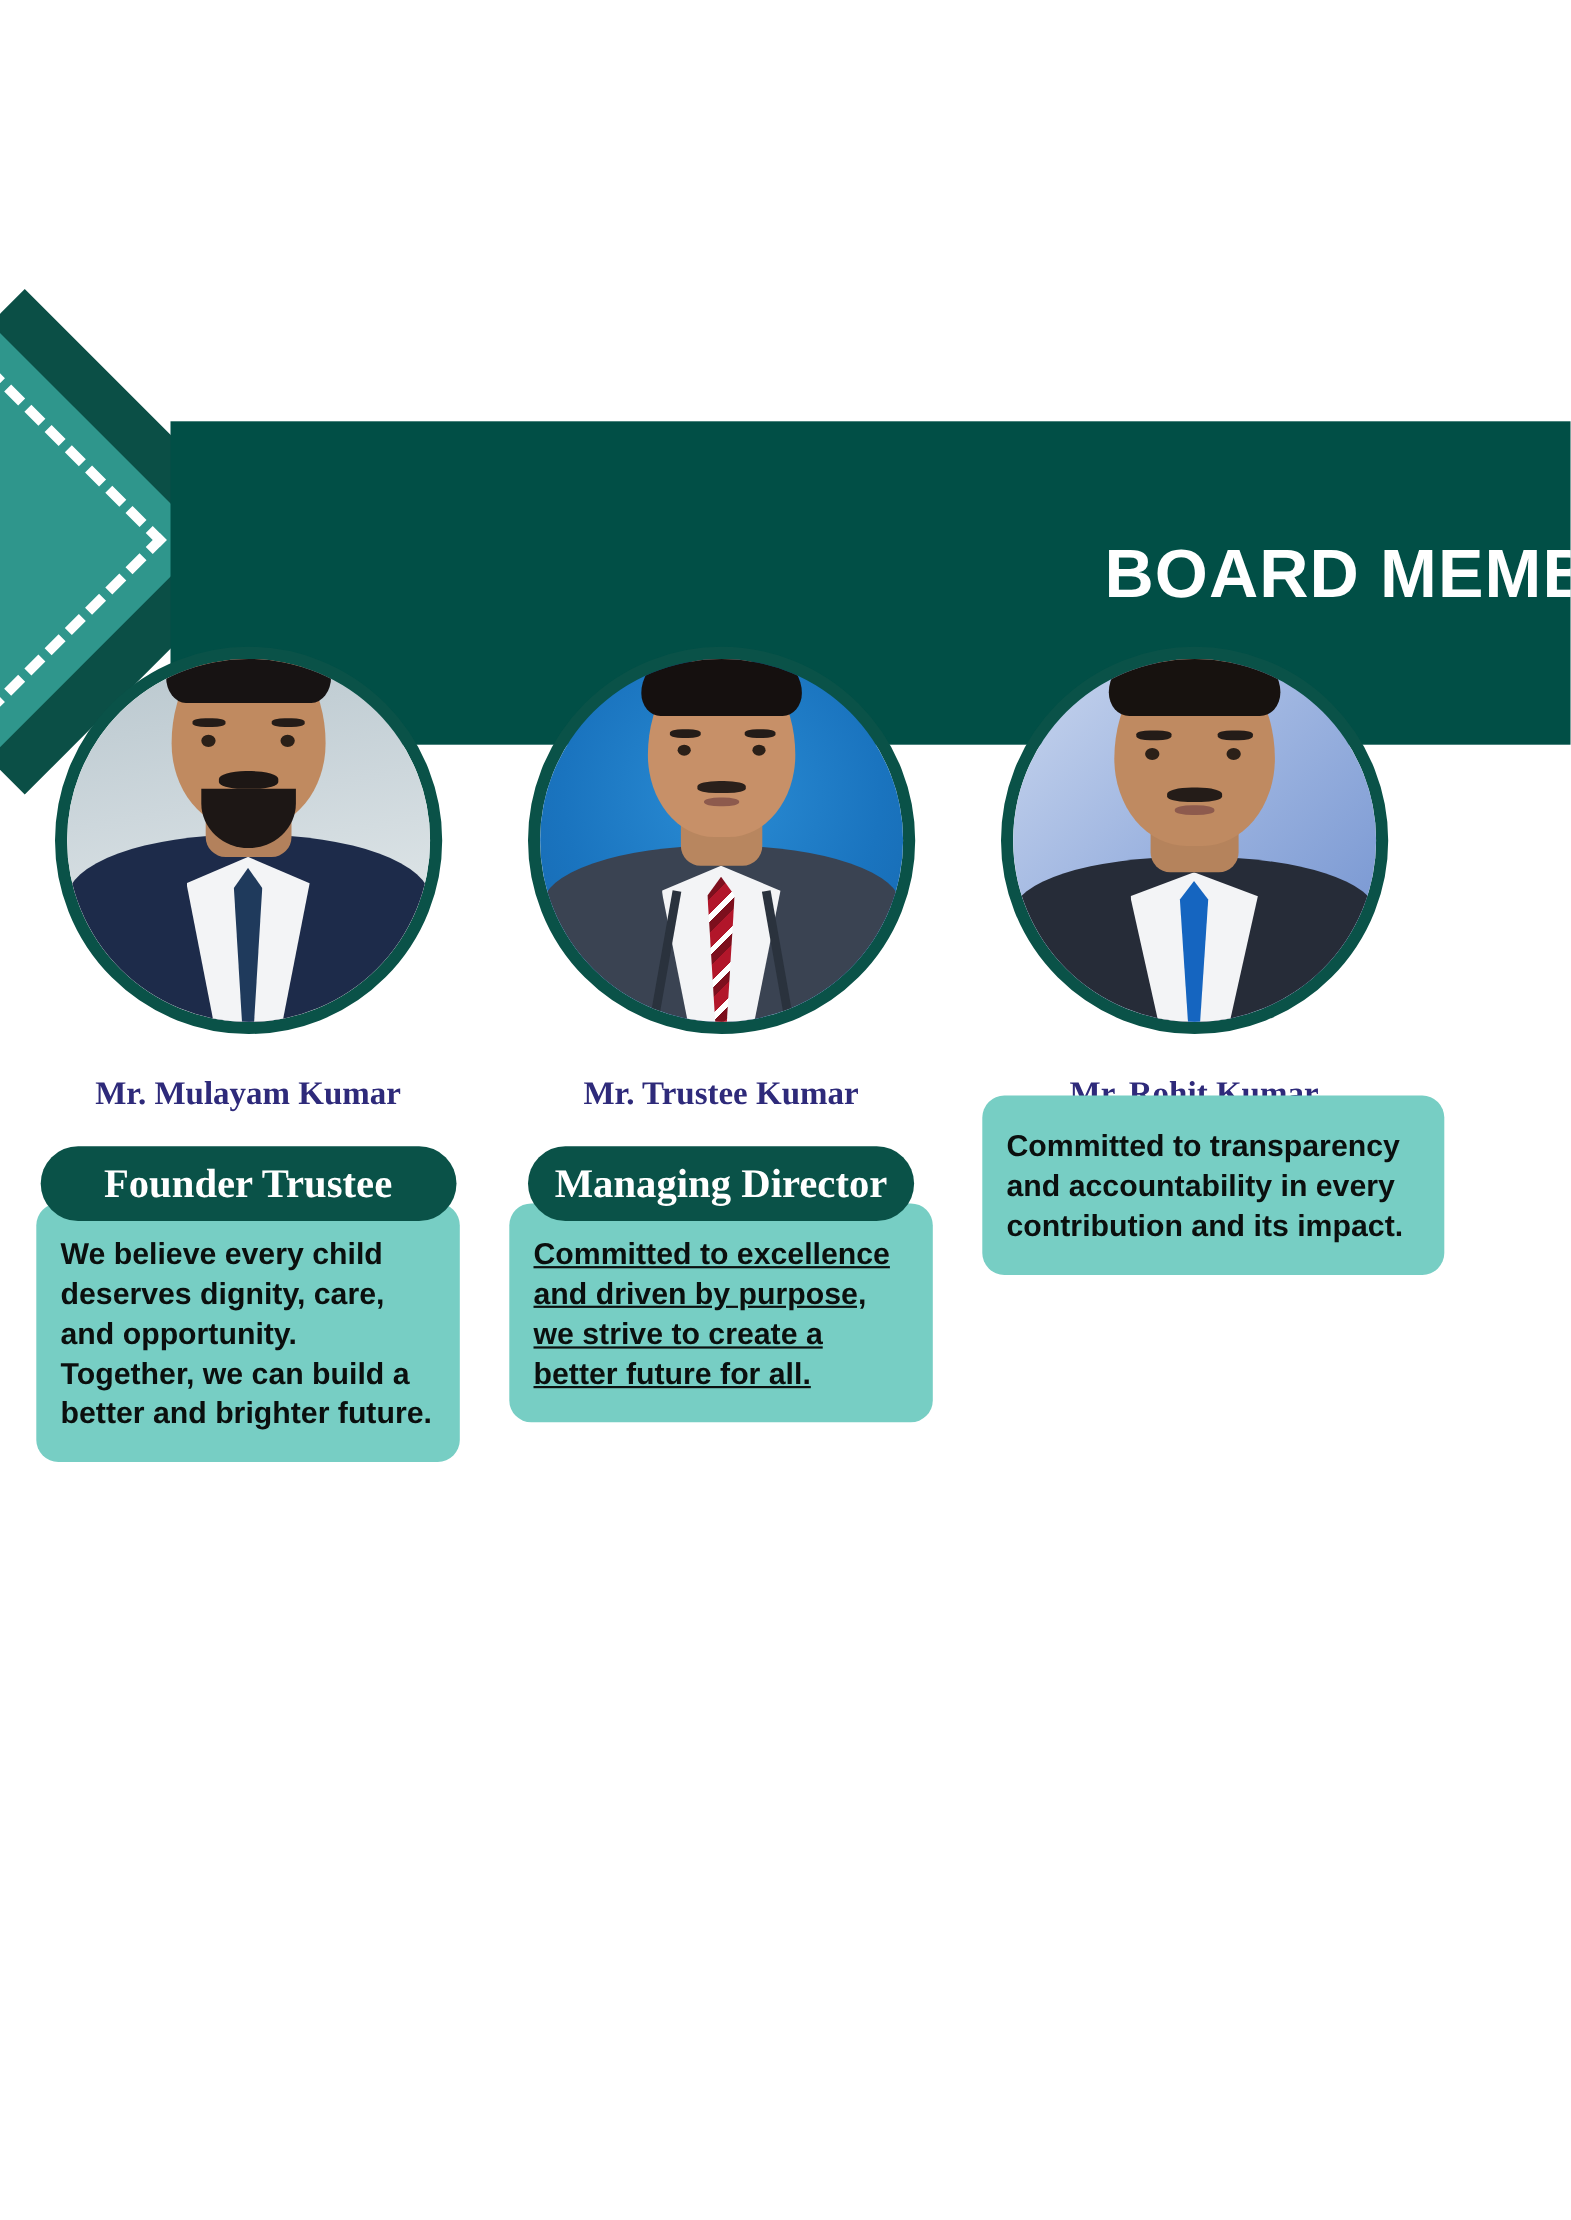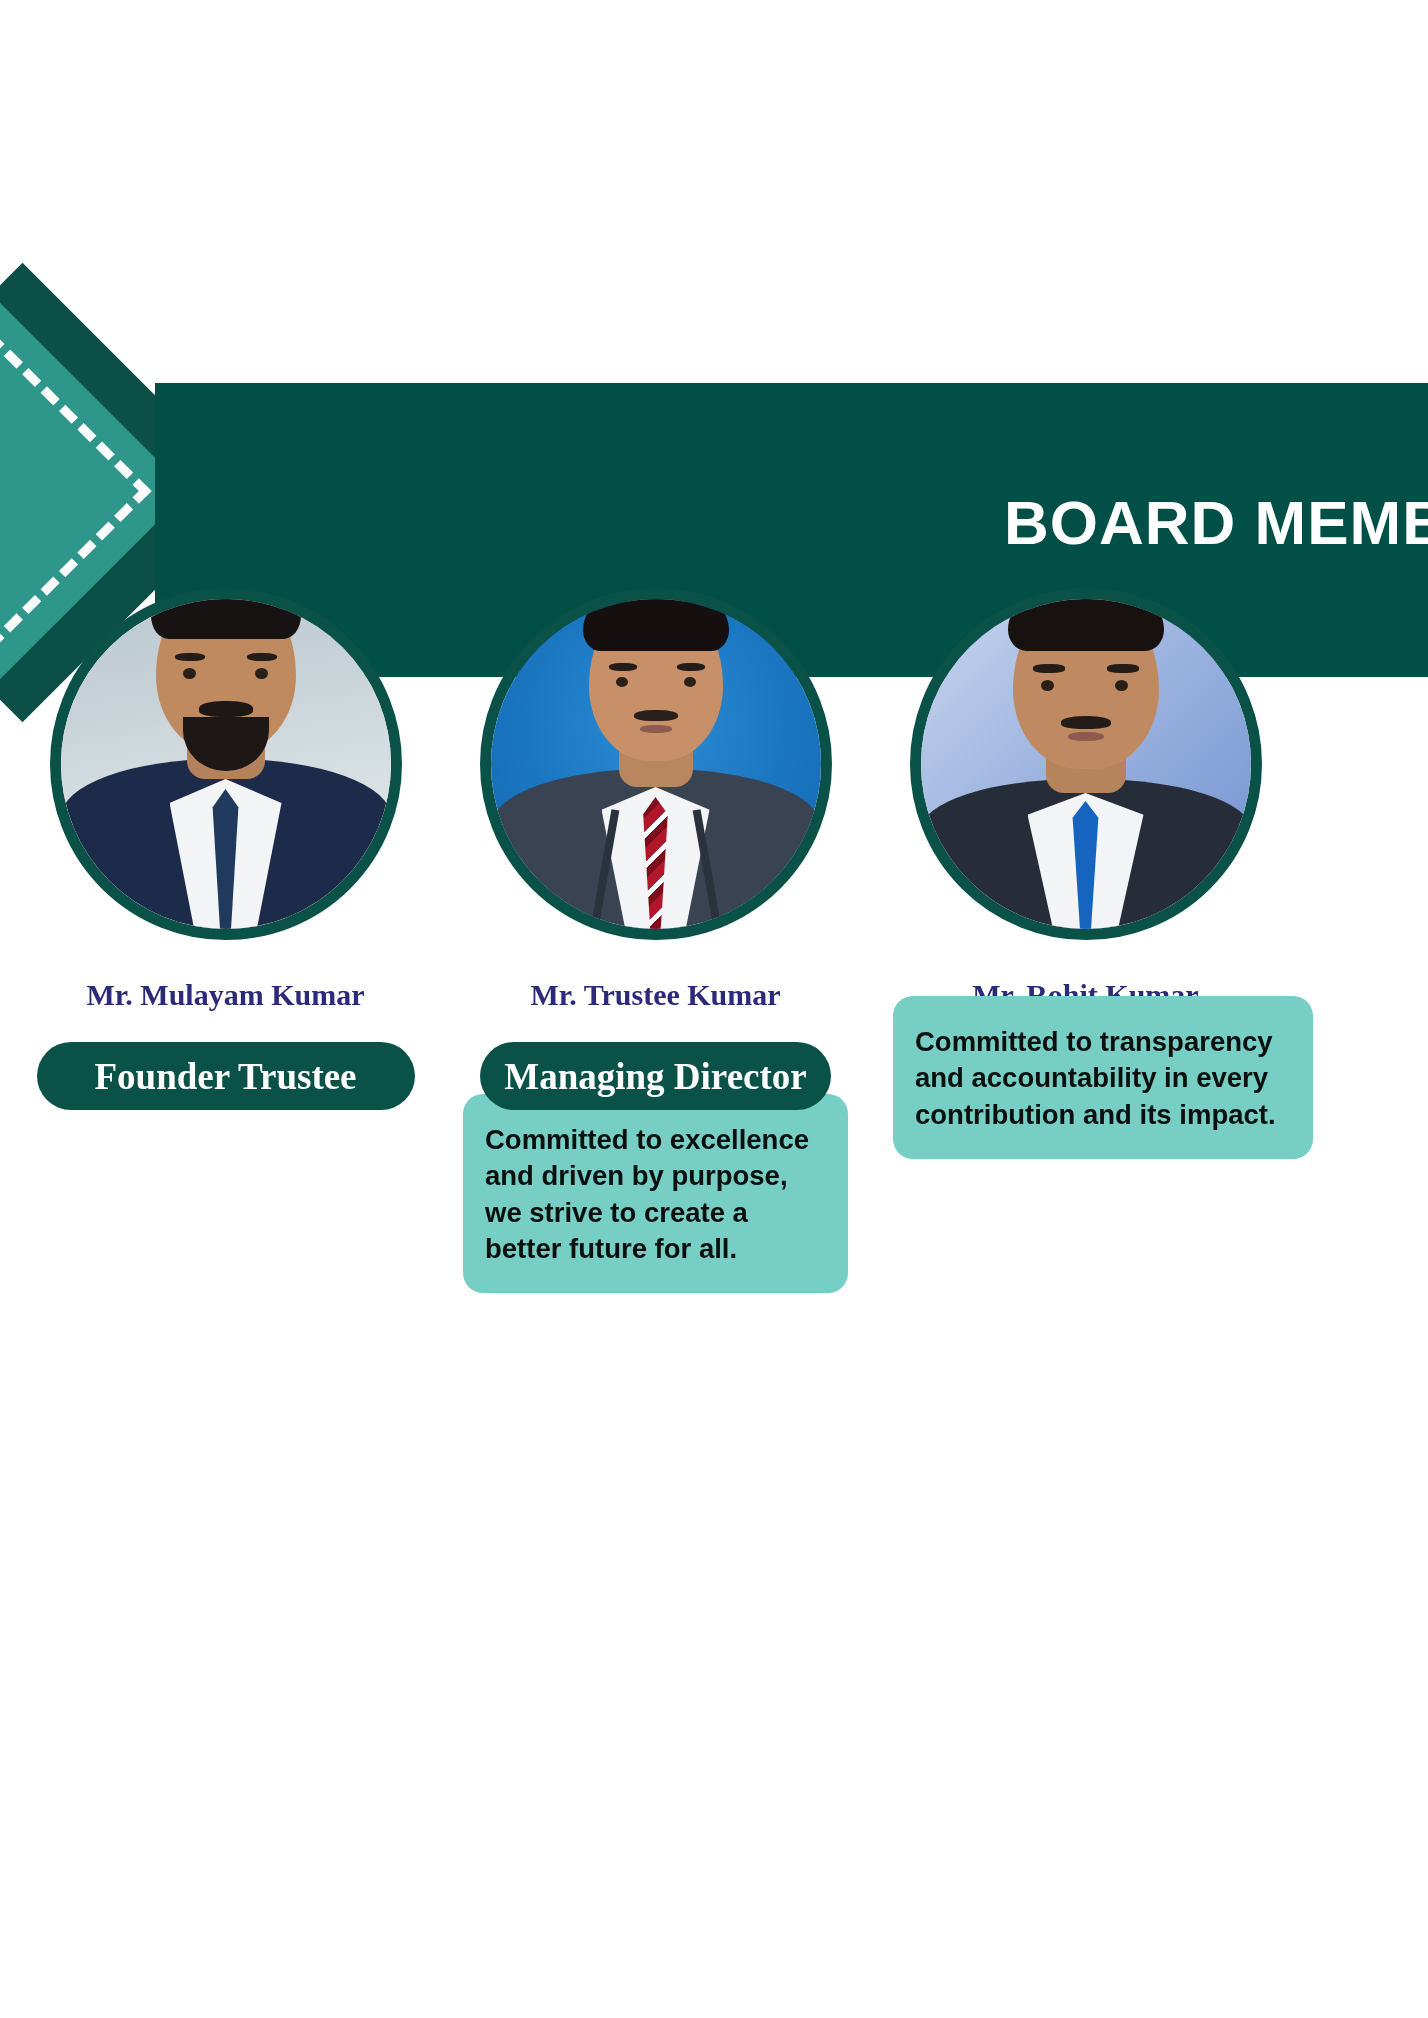--- a/index.html
+++ b/index.html
@@ -172,21 +172,21 @@
     font-family:"Liberation Sans", sans-serif;
     font-weight:bold;
     font-size:27.5px;
     line-height:1.32;
     color:#0b0f0e;
     position:relative;
     z-index:2;
     box-sizing:border-box;
   }
   .m1 .quote-card{width:385px;}
-  .m2 .quote-card{width:385px;}
+  .m2 .quote-card{width:385px;text-decoration:underline;}
   .m3 .quote-card{width:420px;}
   .m1 .role-pill{min-width:330px;}
 </style>
 </head>
 <body>
 
 <div class="canvas">
 
   <div class="chevron-wrap">
     <div class="chevron-clip">
@@ -219,20 +219,21 @@
             <div class="p-eye" style="width:13px;height:11px;left:122px;bottom:250px;"></div>
             <div class="p-eye" style="width:13px;height:11px;left:194px;bottom:250px;"></div>
             <div class="p-stache" style="width:54px;height:16px;bottom:212px;background:#1d1715;"></div>
             <div class="p-mouth" style="width:34px;height:8px;bottom:200px;"></div>
             <div class="p-beard" style="width:86px;height:54px;bottom:158px;background:#1d1715;"></div>
           </div>
         </div>
       </div>
       <div class="member-name">Mr. Mulayam Kumar</div>
       <div class="role-pill">Founder Trustee</div>
+      <div class="quote-card">We believe every child deserves dignity, care, and opportunity. Together, we can build a better and brighter future.</div>
     </div>
 
     <div class="member m2">
       <div class="avatar">
         <div class="photo ph2">
           <div class="person">
             <div class="p-body" style="width:326px;height:160px;bottom:0;background:#3a4352;"></div>
             <div class="p-shirt" style="width:108px;height:142px;bottom:0;"></div>
             <div class="p-tie" style="width:44px;height:132px;bottom:0;background:repeating-linear-gradient(135deg,#b2162a 0px,#b2162a 10px,#ffffff 10px,#ffffff 15px,#7d0f1d 15px,#7d0f1d 22px);"></div>
             <div class="p-neck" style="width:74px;height:60px;bottom:142px;background:#b8865f;border-radius:18px;"></div>

